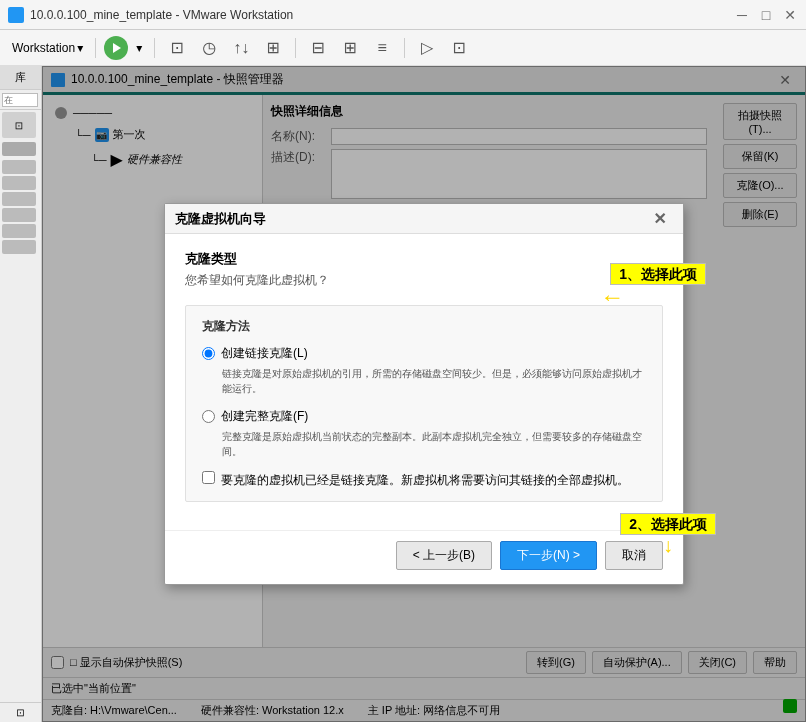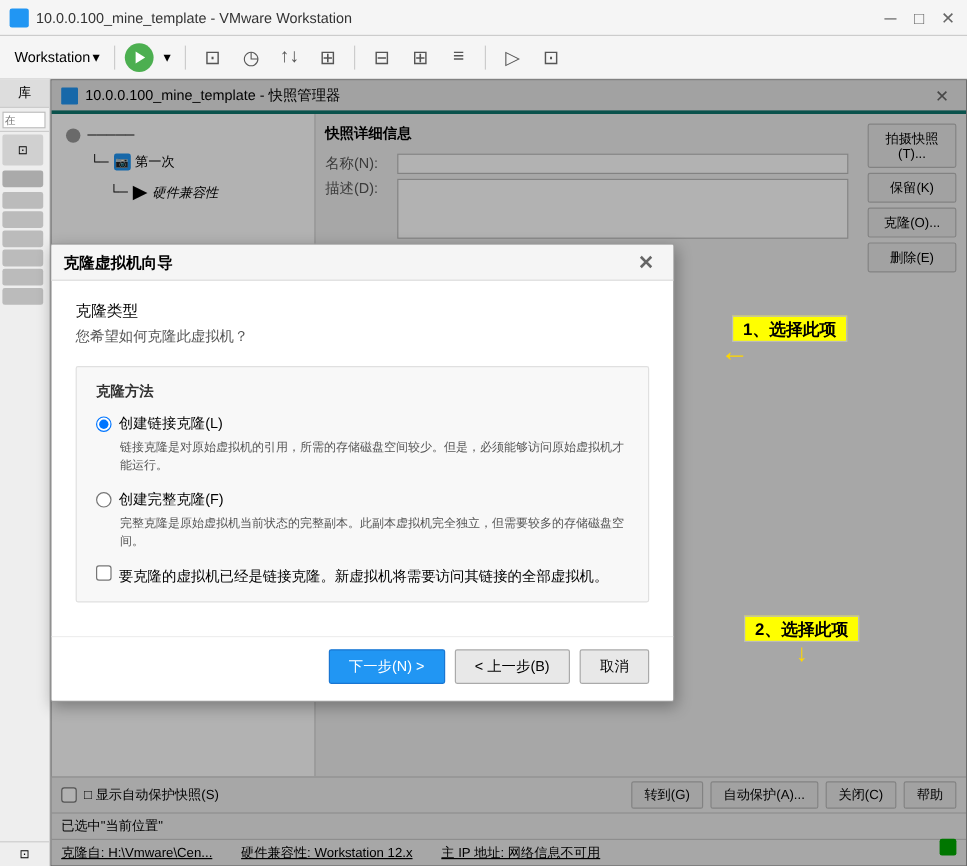--- a/index.html
+++ b/index.html
@@ -196,21 +196,21 @@
       font-size: 11px;
     }
 
     
     .dialog-overlay {
       position: absolute;
       top: 0; left: 0; right: 0; bottom: 0;
       background: rgba(0,0,0,0.3);
       display: flex;
       align-items: center;
-      justify-content: flex-start;
+      justify-content: center;
       z-index: 100;
     }
     .dialog {
       background: white;
       border: 1px solid #999;
       border-radius: 2px;
       width: 520px;
       box-shadow: 2px 4px 12px rgba(0,0,0,0.3);
     }
     .dialog-titlebar {
@@ -229,21 +229,21 @@
       font-size: 16px;
       color: #666;
       padding: 2px 6px;
       border-radius: 2px;
     }
     .dialog-body {
       padding: 16px 20px;
     }
     .dialog-section-title {
       font-size: 13px;
-      font-weight: normal;
+      font-weight: bold;
       margin-bottom: 4px;
     }
     .dialog-section-subtitle {
       font-size: 12px;
       color: #555;
       margin-bottom: 16px;
     }
     .dialog-group {
       background: #f8f8f8;
       border: 1px solid #e0e0e0;
@@ -429,21 +429,21 @@
           <div style="flex:1;"></div>
           <button class="bottom-btn">转到(G)</button>
           <button class="bottom-btn">自动保护(A)...</button>
           <button class="bottom-btn">关闭(C)</button>
           <button class="bottom-btn">帮助</button>
         </div>
 
         <div style="background:#f0f0f0; border-top:1px solid #ccc; padding:3px 8px; font-size:11px; display:flex; gap:16px; flex-wrap:wrap;">
           <span>已选中"当前位置"</span>
         </div>
-        <div style="background:#f0f0f0; border-top:1px solid #ccc; padding:3px 8px; font-size:11px; display:flex; gap:24px; flex-wrap:wrap;text-decoration:underline;">
+        <div style="background:#f0f0f0; border-top:1px solid #ccc; padding:3px 8px; font-size:11px; display:flex; gap:24px; flex-wrap:wrap;">
           <span>克隆自: H:\Vmware\Cen...</span>
           <span>硬件兼容性: Workstation 12.x</span>
           <span>主 IP 地址: 网络信息不可用</span>
           <div style="position:absolute; right:8px; bottom:8px; width:14px; height:14px; background:#00aa00; border-radius:2px;"></div>
         </div>
       </div>
     </div>
 
     <div class="dialog-overlay">
       <div class="dialog">
@@ -477,22 +477,22 @@
             </div>
 
             <div class="checkbox-row">
               <input type="checkbox" style="">
               <span class="checkbox-label">要克隆的虚拟机已经是链接克隆。新虚拟机将需要访问其链接的全部虚拟机。</span>
             </div>
           </div>
         </div>
 
         <div class="dialog-footer">
+          <button class="footer-btn">&lt; 上一步(B)</button>
           <button class="footer-btn footer-btn-primary">下一步(N) &gt;</button>
-          <button class="footer-btn">&lt; 上一步(B)</button>
           <button class="footer-btn">取消</button>
         </div>
       </div>
 
       <div style="position:absolute; top:200px; right:100px; pointer-events:none;">
         <span style="background:#FFFF00; padding:2px 8px; font-size:14px; font-weight:bold; color:#000; border:1px solid #bbb;">1、选择此项</span>
         <div style="font-size:24px; color:#FFD700; margin-top:-4px; margin-left:-10px;">←</div>
       </div>
 
       <div style="position:absolute; bottom:165px; right:90px; pointer-events:none;">

